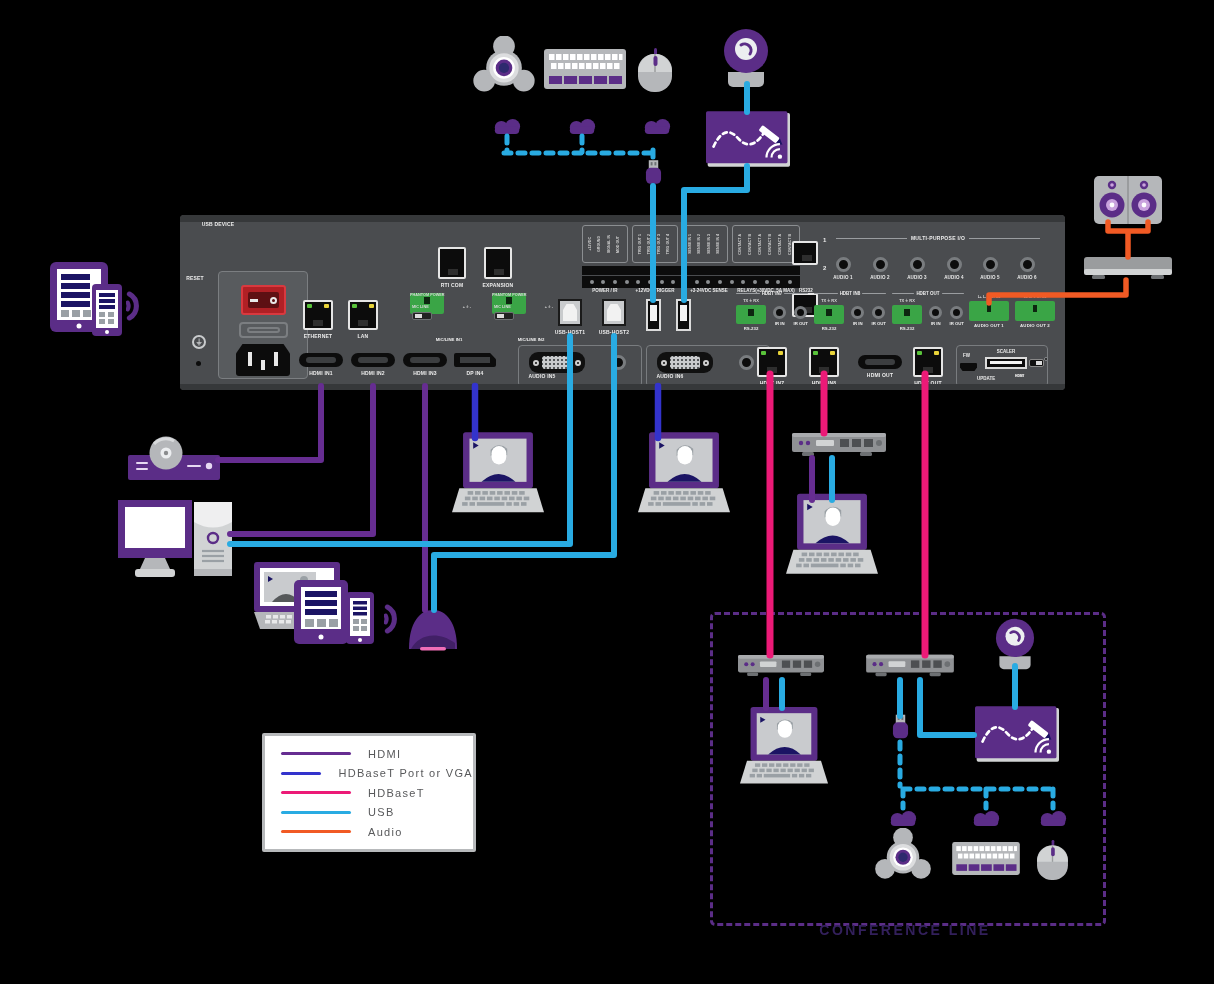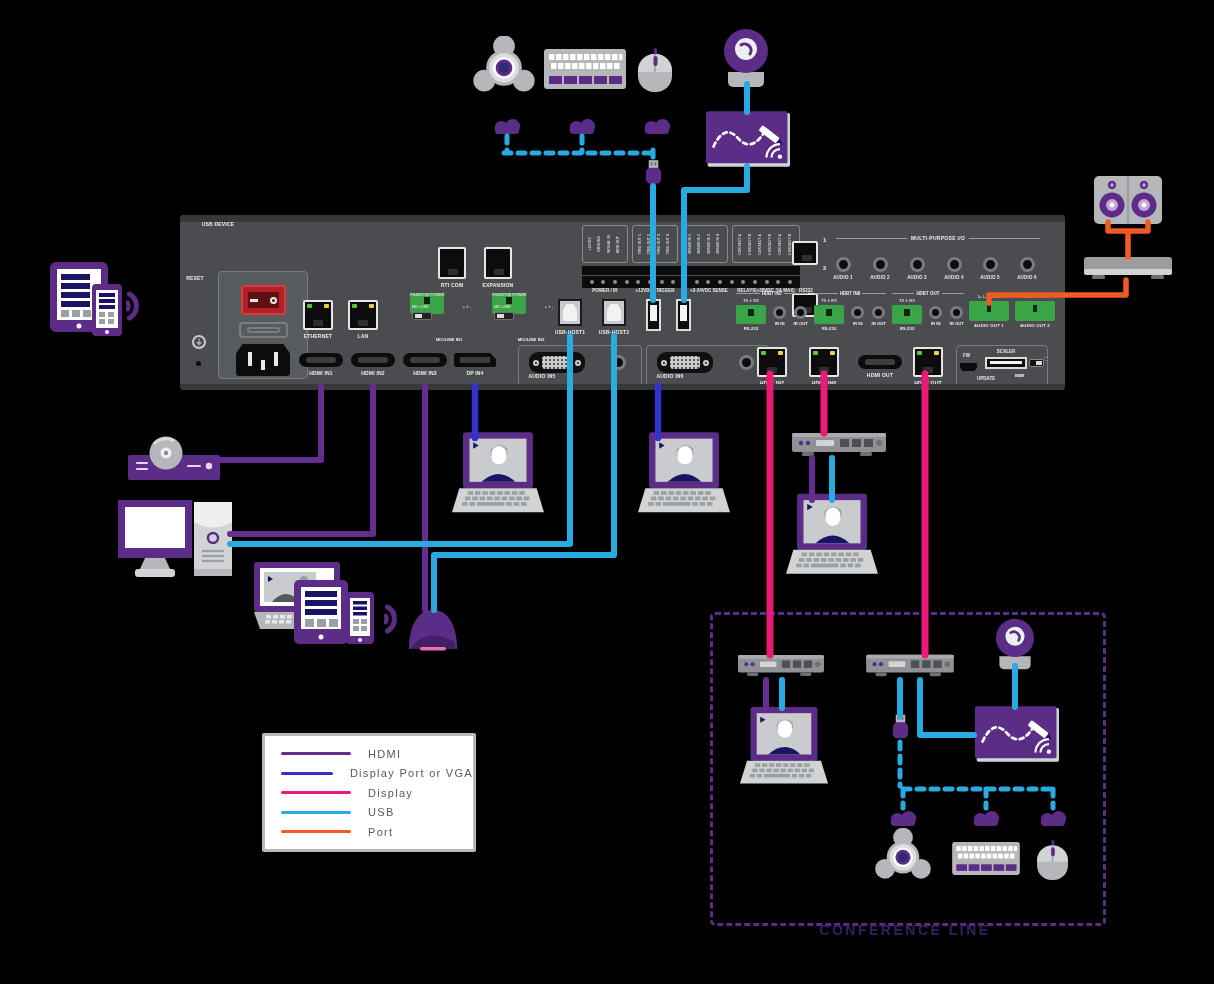--- a/index.html
+++ b/index.html
@@ -837,29 +837,29 @@
     <path class="l-aud" d="M1108 222 V231 M1148 222 V231 M1108 231 H1148 M1128 231 V257"></path>
   </svg>
 
   <div class="legend">
     <div class="lrow">
       <span class="lline" style="background: rgb(102, 45, 145);"></span>
       <span class="ltext">HDMI</span>
     </div>
     <div class="lrow">
       <span class="lline" style="background: rgb(51, 51, 204);"></span>
-      <span class="ltext">Display Port or VGA</span>
+      <span class="ltext">HDBaseT Port or VGA</span>
     </div>
     <div class="lrow">
       <span class="lline" style="background: rgb(236, 26, 119);"></span>
-      <span class="ltext">Display</span>
+      <span class="ltext">HDBaseT</span>
     </div>
     <div class="lrow">
       <span class="lline" style="background: rgb(41, 171, 226);"></span>
       <span class="ltext">USB</span>
     </div>
     <div class="lrow">
       <span class="lline" style="background: rgb(241, 90, 36);"></span>
-      <span class="ltext">Port</span>
+      <span class="ltext">Audio</span>
     </div>
   </div>
 
 </div>
 
 </body></html>

